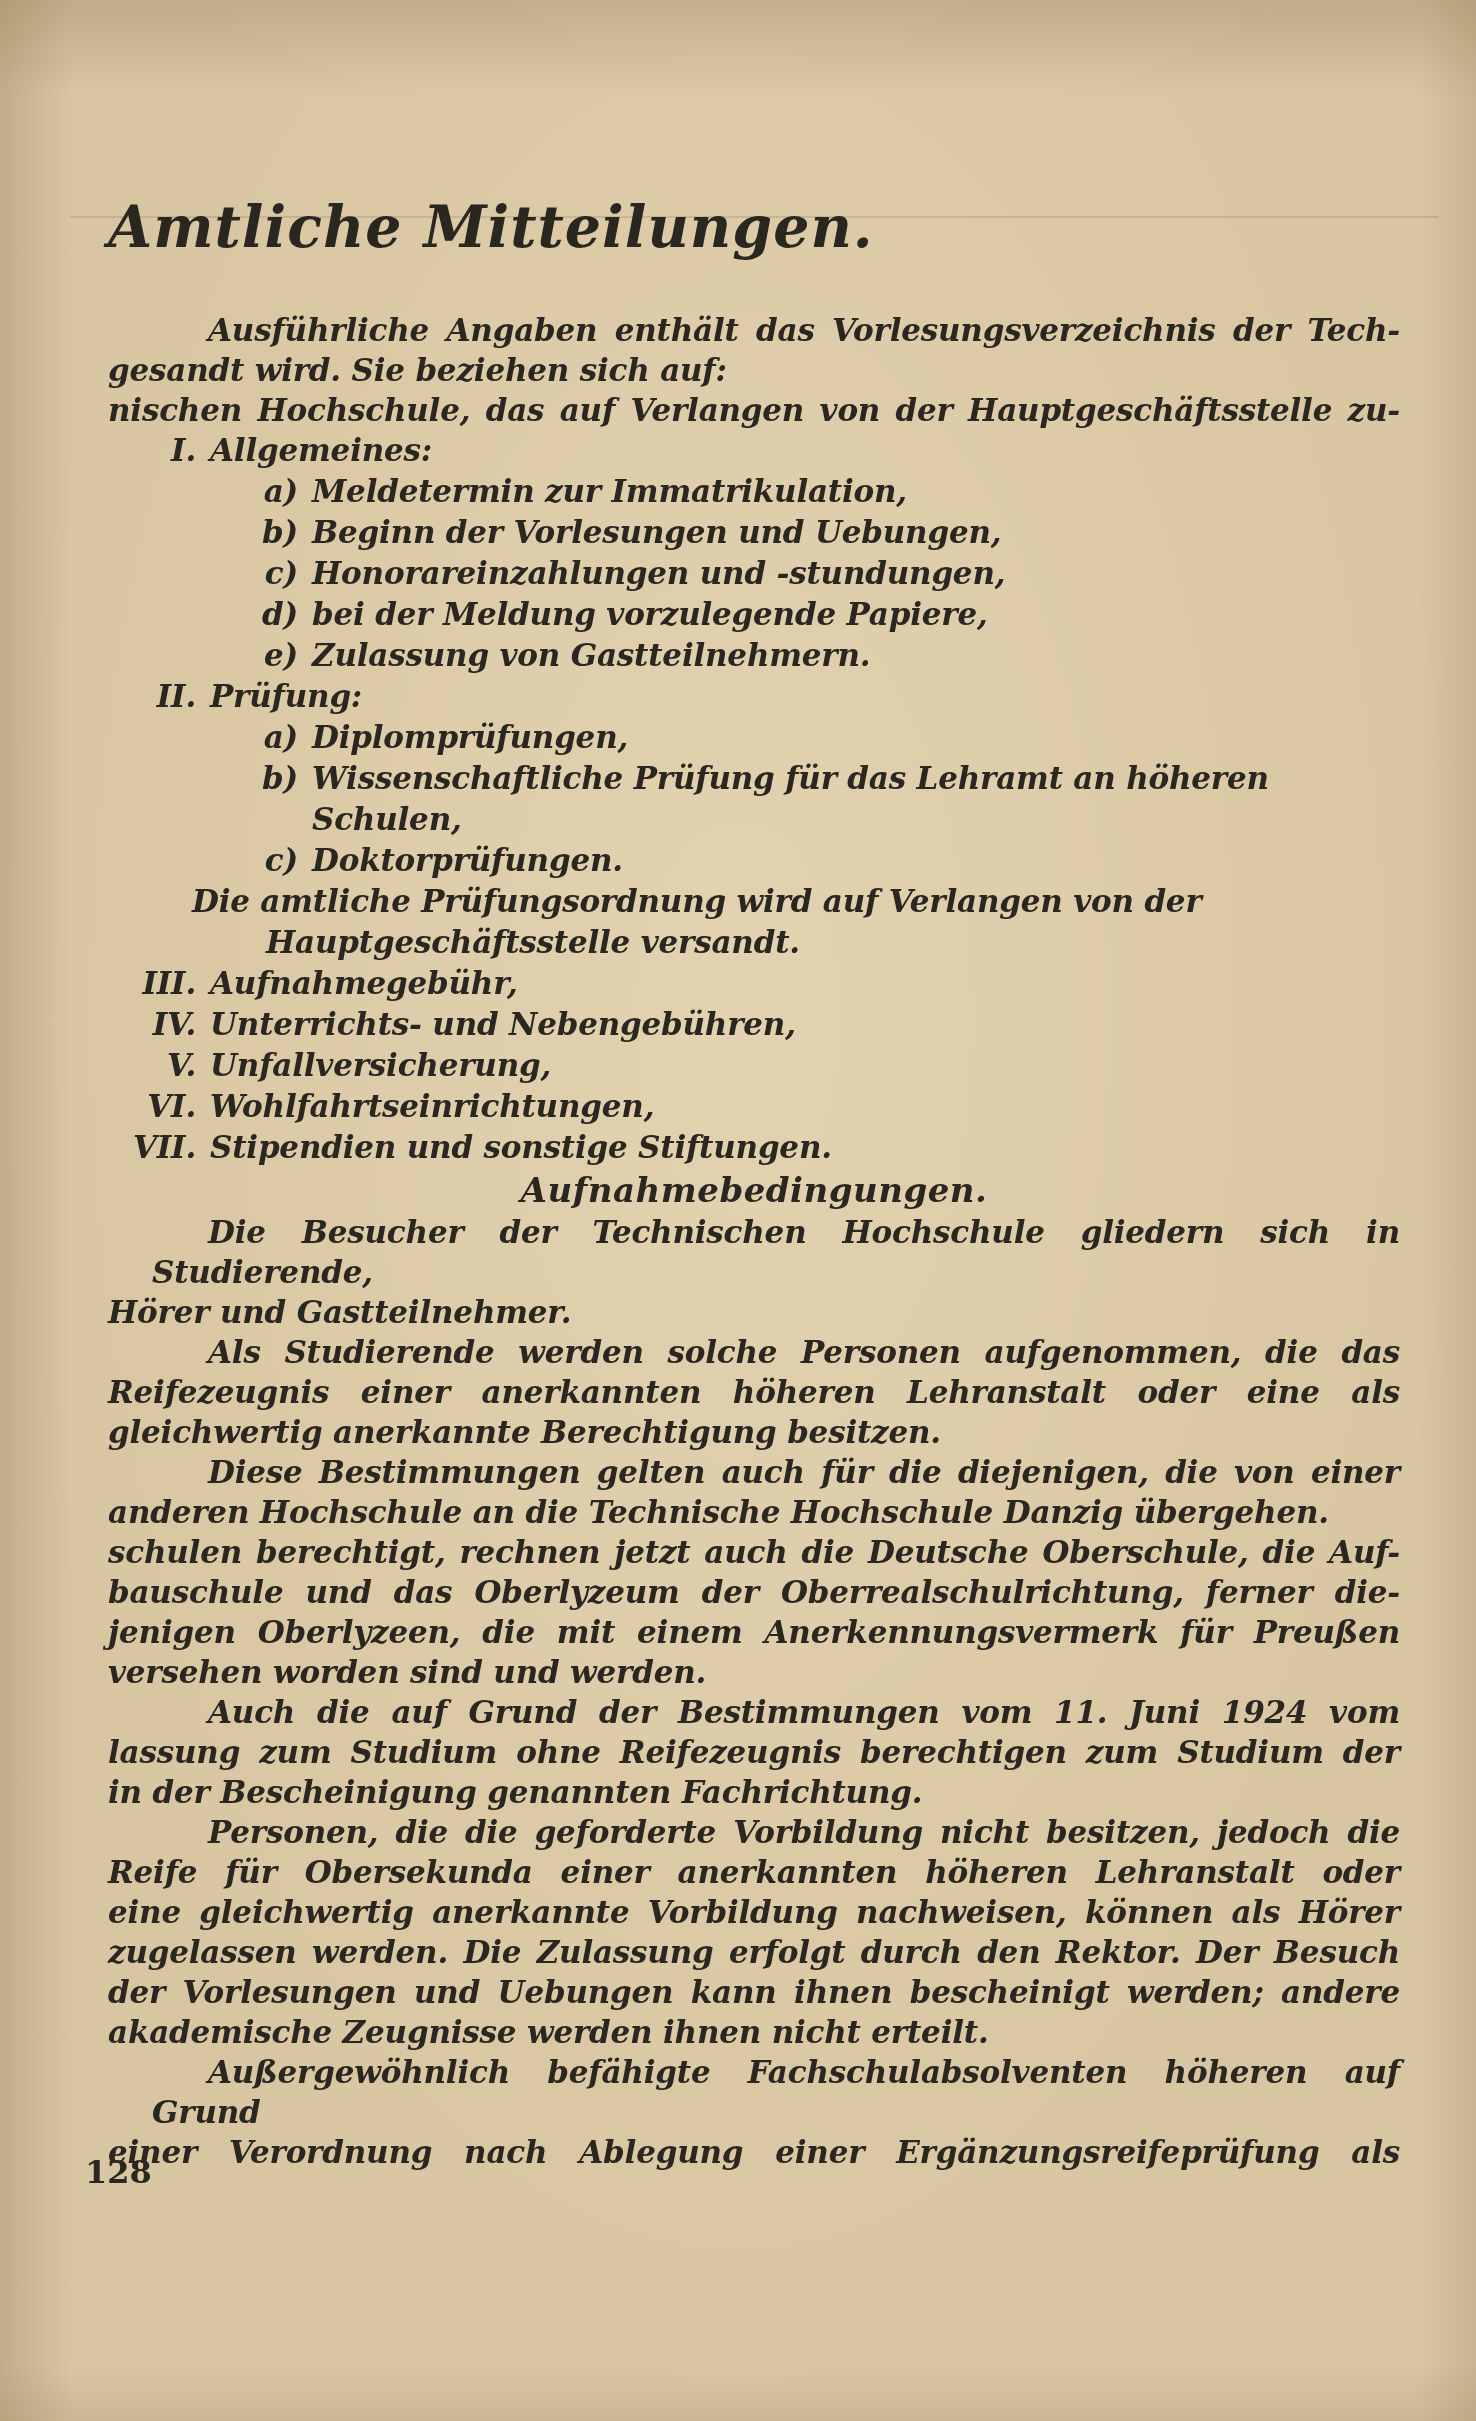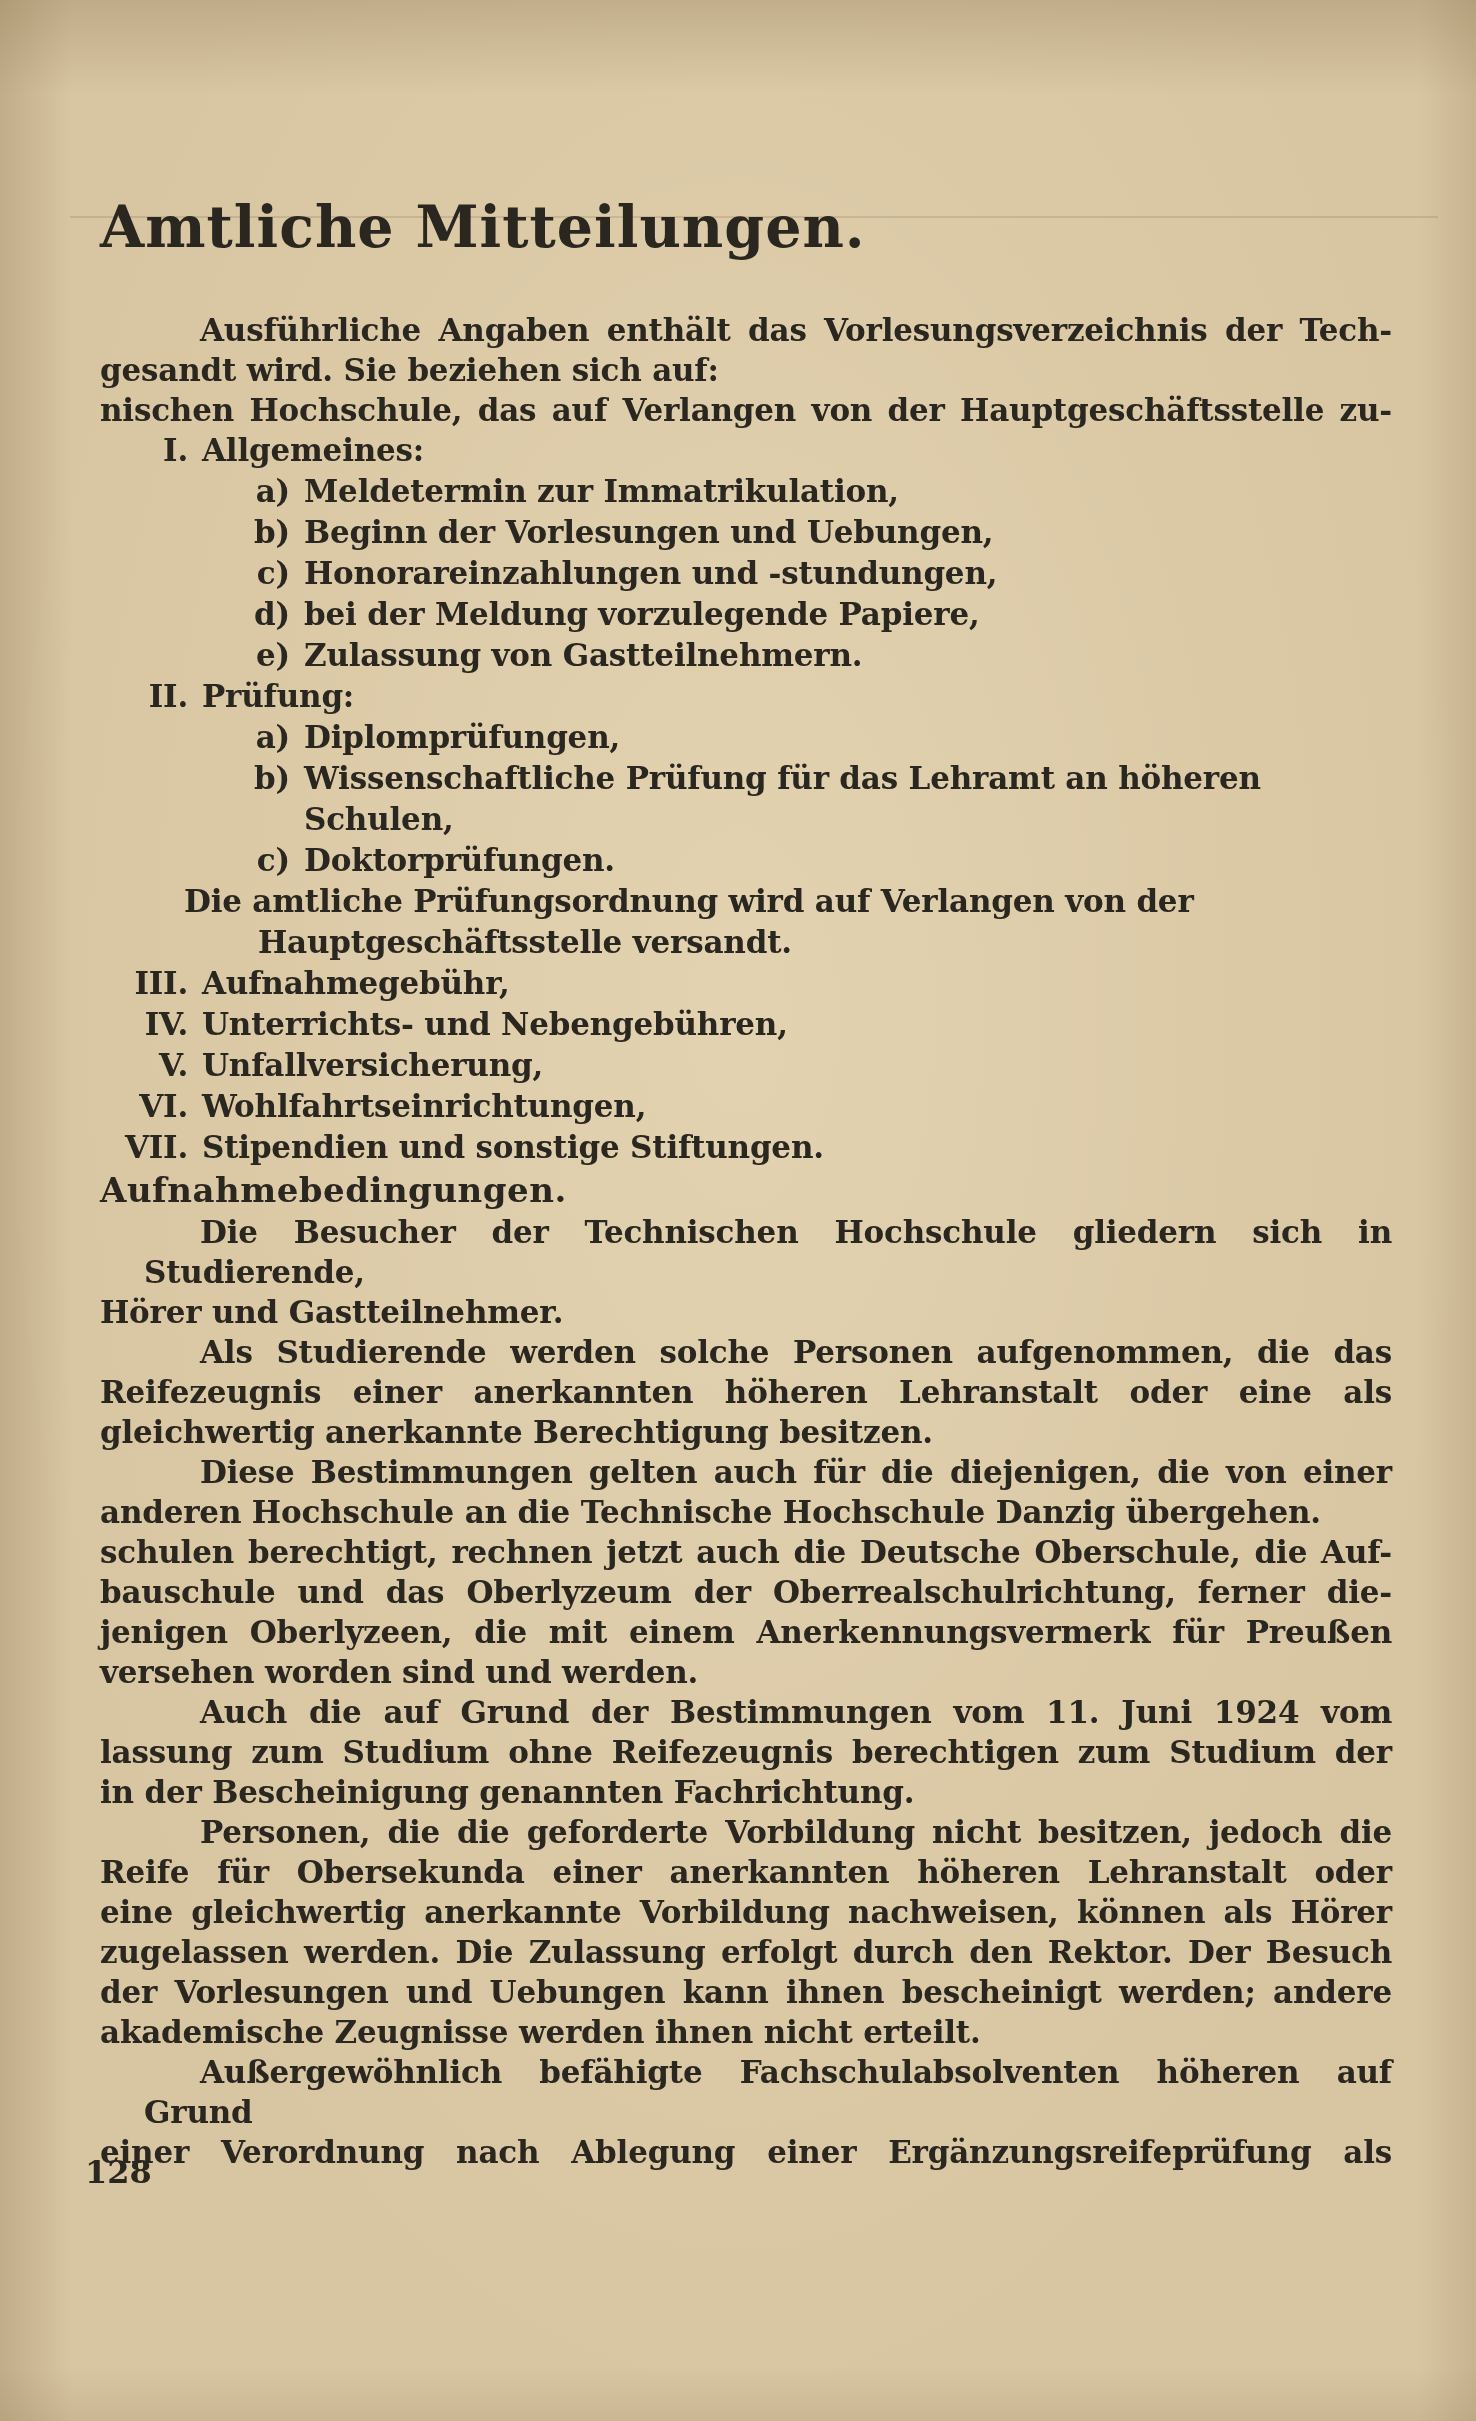--- a/index.html
+++ b/index.html
@@ -17,40 +17,40 @@
       linear-gradient(90deg,  rgba(141,117,82,0.30), rgba(141,117,82,0) 72px),
       linear-gradient(270deg, rgba(141,117,82,0.22), rgba(141,117,82,0) 58px),
       linear-gradient(0deg,   rgba(141,117,82,0.18), rgba(141,117,82,0) 55px),
       radial-gradient(ellipse at 50% 42%, rgba(255,246,219,0.28), rgba(0,0,0,0) 72%);
   }
   .crease{
     position:absolute;left:70px;right:38px;top:216px;height:2px;
     background:rgba(92,72,46,0.16);
   }
   .content{
-    position:absolute;left:100px;top:0;width:1292px;padding-top:192px;
+    position:absolute;left:108px;top:0;width:1292px;padding-top:192px;font-style:italic;
   }
   .title{
     font-size:57px;line-height:70px;margin:0 0 48px 0;letter-spacing:1px;
   }
   .ln{
     font-size:31px;line-height:41px;letter-spacing:-0.2px;
     text-align:justify;
   }
   .jl{ text-align-last:justify; }
   .ind{ text-indent:56px;margin-left:44px; }
   .orow{ display:flex;font-size:31px;line-height:41px;letter-spacing:-0.2px; }
   .num{ flex:none;text-align:right;margin-right:14px; }
   .l1 .num{ width:88px; }
   .l2 .num{ width:190px; }
   .note1{ margin-left:84px; }
   .note2{ margin-left:158px; }
   .otext{ flex:1 1 auto; }
   .sec-heading{
-    font-size:34px;line-height:44px;letter-spacing:0.5px;
+    font-size:34px;line-height:44px;text-align:center;letter-spacing:0.5px;
   }
   .para .ln{ font-size:31px;line-height:40px; }
   .pageno{
     position:absolute;left:85px;top:2150px;font-size:32px;line-height:44px;
   }
 </style>
 </head>
 <body>
 
 <div class="page">

